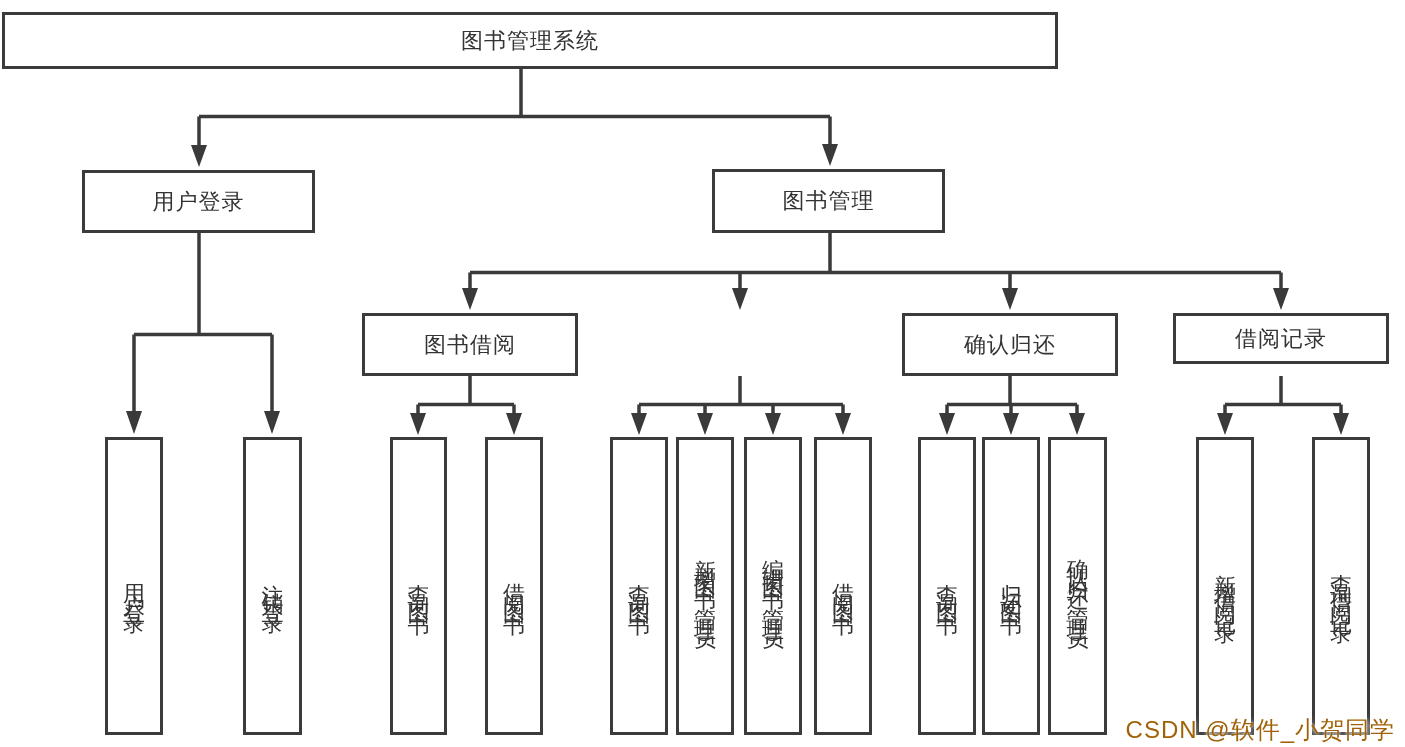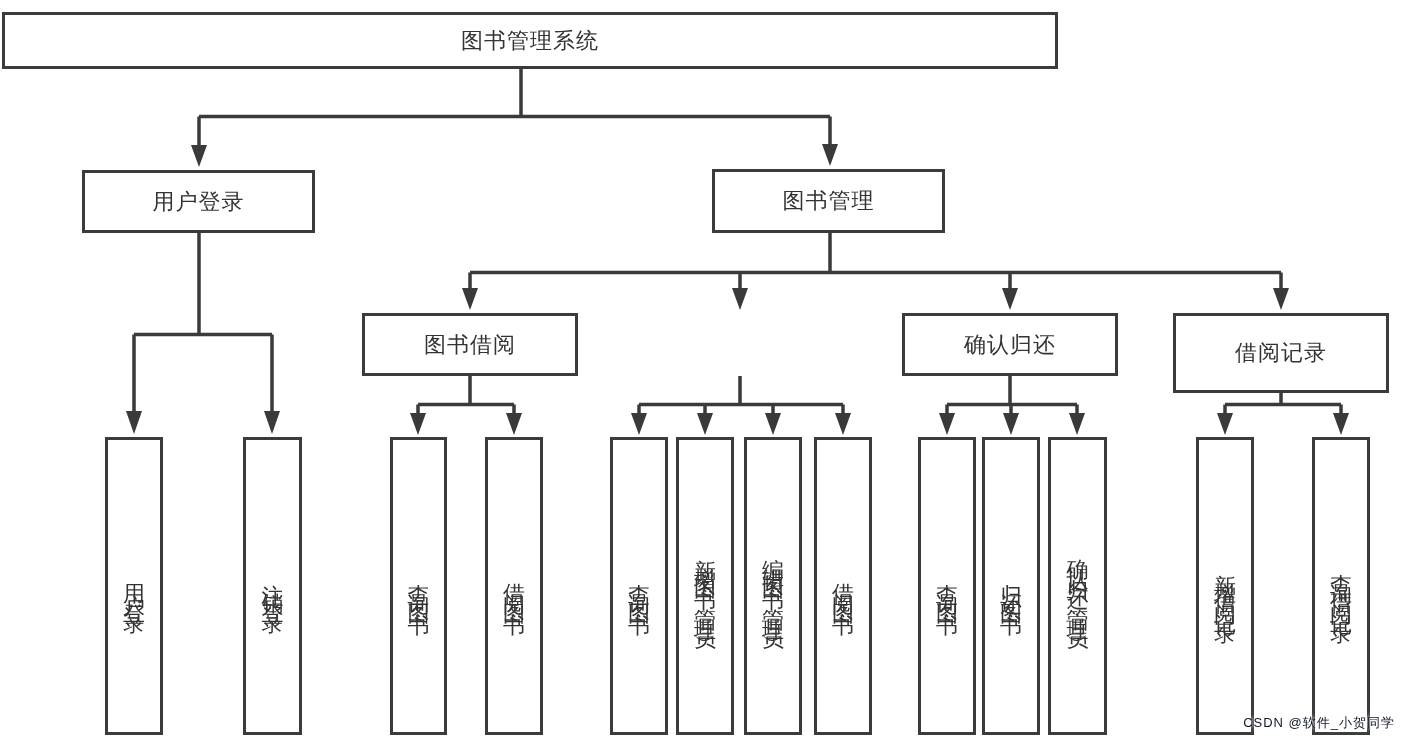--- a/index.html
+++ b/index.html
@@ -39,22 +39,22 @@
   }
   .box.v {
     writing-mode: vertical-rl;
     letter-spacing: 10px;
     white-space: normal;
   }
   .watermark {
     position: absolute;
     top: 714px;
     right: 10px;
-    font-size: 13px;
-    color: #0f172a;
+    font-size: 24px;
+    color: #a16207;
     letter-spacing: 1px;
     text-shadow: 0 0 3px #ffffff, 0 0 6px #ffffff;
     white-space: nowrap;
   }
 </style>
 </head>
 <body>
 
 <div class="stage">
 
@@ -115,21 +115,21 @@
          M1333 413 L1349 413 L1341 435 Z"></path>
   </svg>
 
   <div class="box" style="left:2px; top:12px; width:1056px; height:57px;">图书管理系统</div>
 
   <div class="box" style="left:82px; top:170px; width:233px; height:63px;">用户登录</div>
   <div class="box" style="left:712px; top:169px; width:233px; height:64px;">图书管理</div>
 
   <div class="box" style="left:362px; top:313px; width:216px; height:63px;">图书借阅</div>
   <div class="box" style="left:902px; top:313px; width:216px; height:63px;">确认归还</div>
-  <div class="box" style="left:1173px; top:313px; width:216px; height:80px;">借阅记录</div>
+  <div class="box" style="left:1173px; top:313px; width:216px; height:51px;">借阅记录</div>
 
   <div class="box v" style="left:105px; top:437px; width:58px; height:298px;">用户登录</div>
   <div class="box v" style="left:243px; top:437px; width:59px; height:298px;">注销登录</div>
 
   <div class="box v" style="left:390px; top:437px; width:57px; height:298px;">查询图书</div>
   <div class="box v" style="left:485px; top:437px; width:58px; height:298px;">借阅图书</div>
 
   <div class="box v" style="left:610px; top:437px; width:58px; height:298px;">查询图书</div>
   <div class="box v" style="left:676px; top:437px; width:58px; height:298px;">新增图书（管理员）</div>
   <div class="box v" style="left:744px; top:437px; width:58px; height:298px;">编辑图书（管理员）</div>

